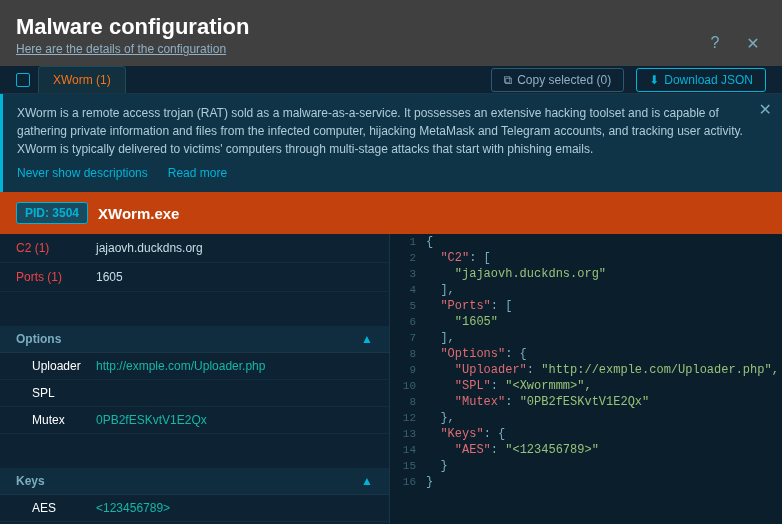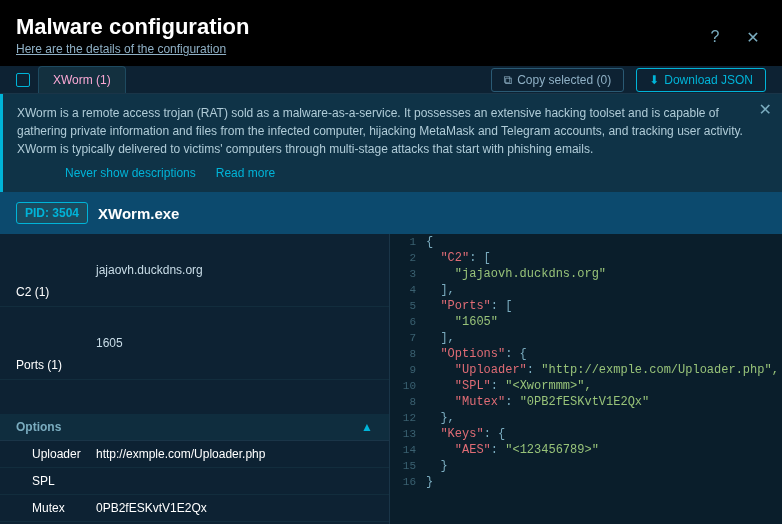--- a/index.html
+++ b/index.html
@@ -6,25 +6,25 @@
     body {
       font-family: 'Segoe UI', Arial, sans-serif;
       background: #0d2233;
       color: #cdd8e0;
       width: 782px;
       height: 524px;
       overflow: hidden;
       font-size: 13px;
     }
     .header {
-      background: #000000;
+      background: #404040;
       padding: 14px 16px 10px 16px;
       display: flex;
       justify-content: space-between;
-      align-items: center;
+      align-items: flex-end;
     }
     .header-left h1 {
       font-size: 22px;
       font-weight: 700;
       color: #ffffff;
     }
     .header-left p {
       font-size: 12px;
       color: #8fb0c5;
       margin-top: 2px;
@@ -70,21 +70,21 @@
       background: transparent;
       cursor: pointer;
       appearance: none;
       border-radius: 2px;
     }
     .tab-item {
       background: #13303f;
       border-radius: 4px 4px 0 0;
       padding: 6px 14px;
       font-size: 12px;
-      color: #f9a8d4;
+      color: #f97316;
       border: 1px solid #1e4a60;
       border-bottom: none;
       cursor: pointer;
     }
     .tab-right {
       display: flex;
       align-items: center;
       gap: 12px;
     }
     .copy-btn {
@@ -130,31 +130,30 @@
       cursor: pointer;
       font-size: 16px;
       background: none;
       border: none;
       line-height: 1;
     }
     .info-banner .banner-links {
       margin-top: 6px;
       display: flex;
       gap: 20px;
-      margin-left: 48px;
     }
     .info-banner a {
       color: #00b4d8;
       text-decoration: none;
       font-size: 12px;
       cursor: pointer;
     }
 
     .process-header {
-      background: #0c4a6e;
+      background: #c2410c;
       padding: 10px 16px;
       display: flex;
       align-items: center;
       gap: 10px;
     }
     .pid-badge {
       background: #1a4a5e;
       border: 1px solid #00b4d8;
       color: #00b4d8;
       padding: 3px 8px;
@@ -184,24 +183,23 @@
     .left-panel::-webkit-scrollbar-thumb { background: #2a5a74; border-radius: 2px; }
 
     .config-row {
       display: flex;
       align-items: center;
       padding: 7px 16px;
       border-bottom: 1px solid #122d3d;
     }
     .config-row .label {
       width: 80px;
-      color: #ffffff;
+      color: #ef4444;
       font-size: 12px;
       flex-shrink: 0;
-      margin-top: 44px;
     }
     .config-row .value {
       color: #c9dde8;
       font-size: 12px;
     }
 
     .section-header {
       display: flex;
       justify-content: space-between;
       align-items: center;
@@ -226,21 +224,21 @@
       padding: 6px 16px 6px 32px;
       border-bottom: 1px solid #122d3d;
     }
     .sub-row .s-label {
       width: 64px;
       color: #ffffff;
       font-size: 12px;
       flex-shrink: 0;
     }
     .sub-row .s-value {
-      color: #ffffff;
+      color: #14b8a6;
       font-size: 12px;
     }
 
     .right-panel {
       flex: 1;
       background: #0a1e2b;
       overflow-y: auto;
       font-family: 'Courier New', monospace;
       font-size: 12px;
       padding: 0;

